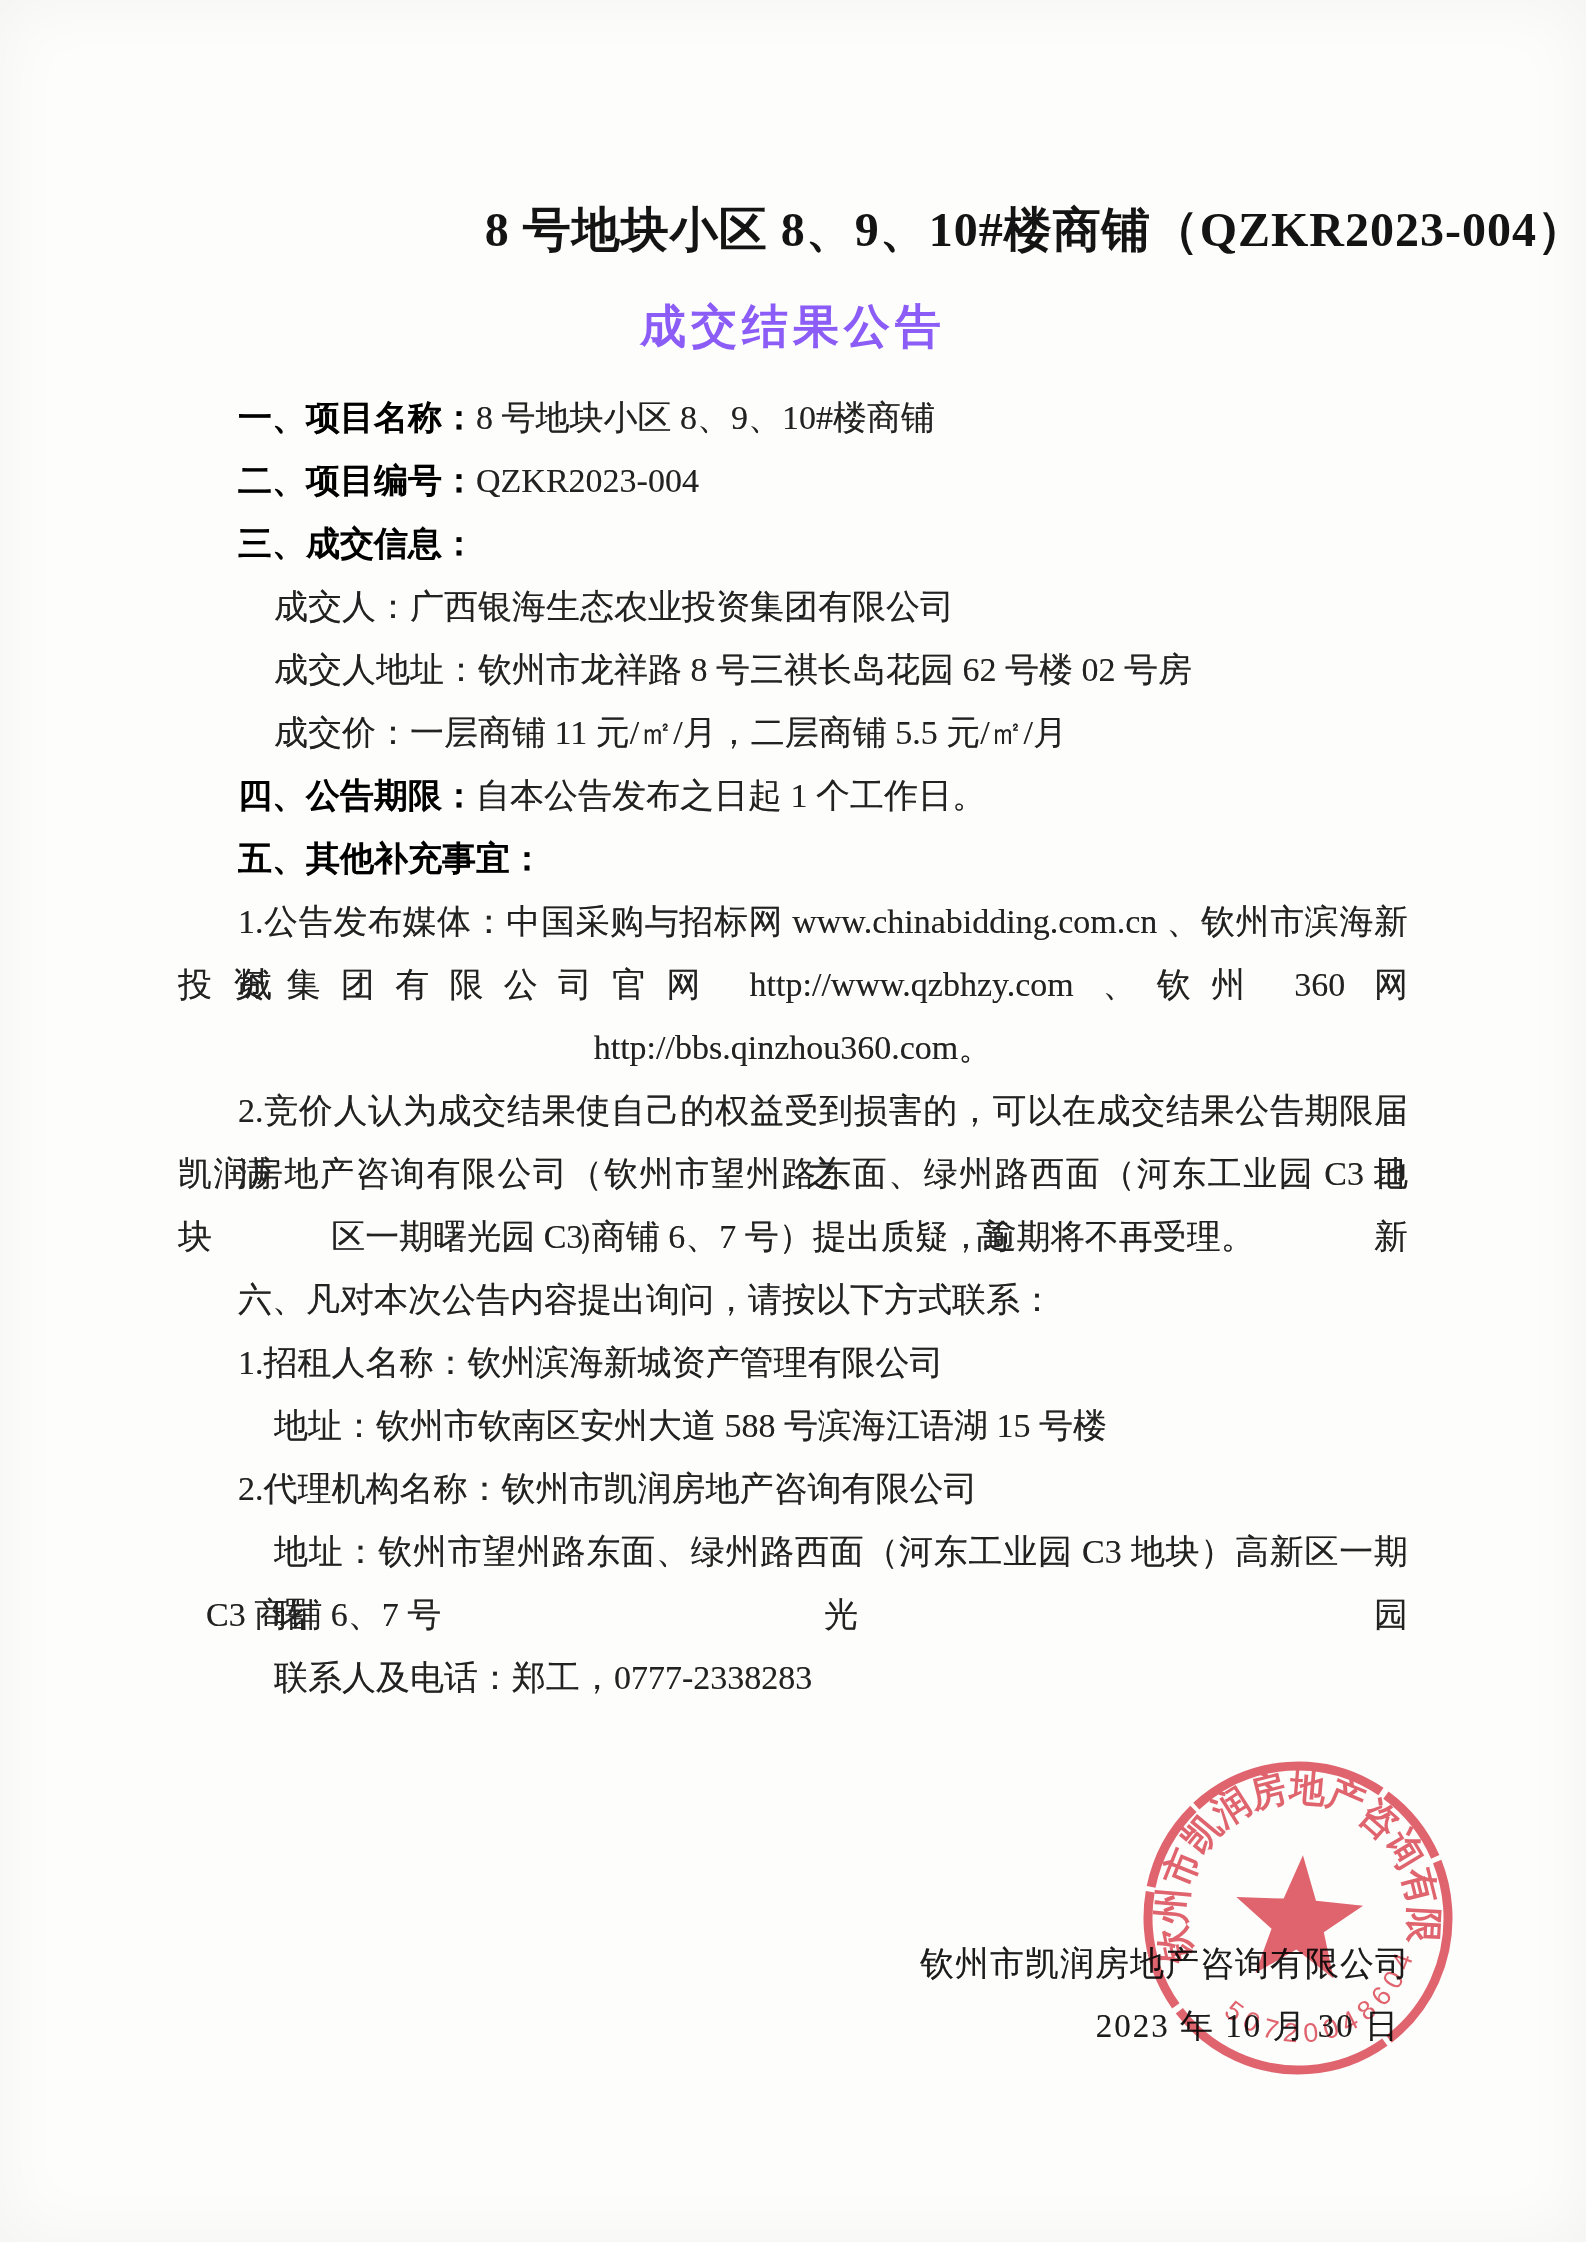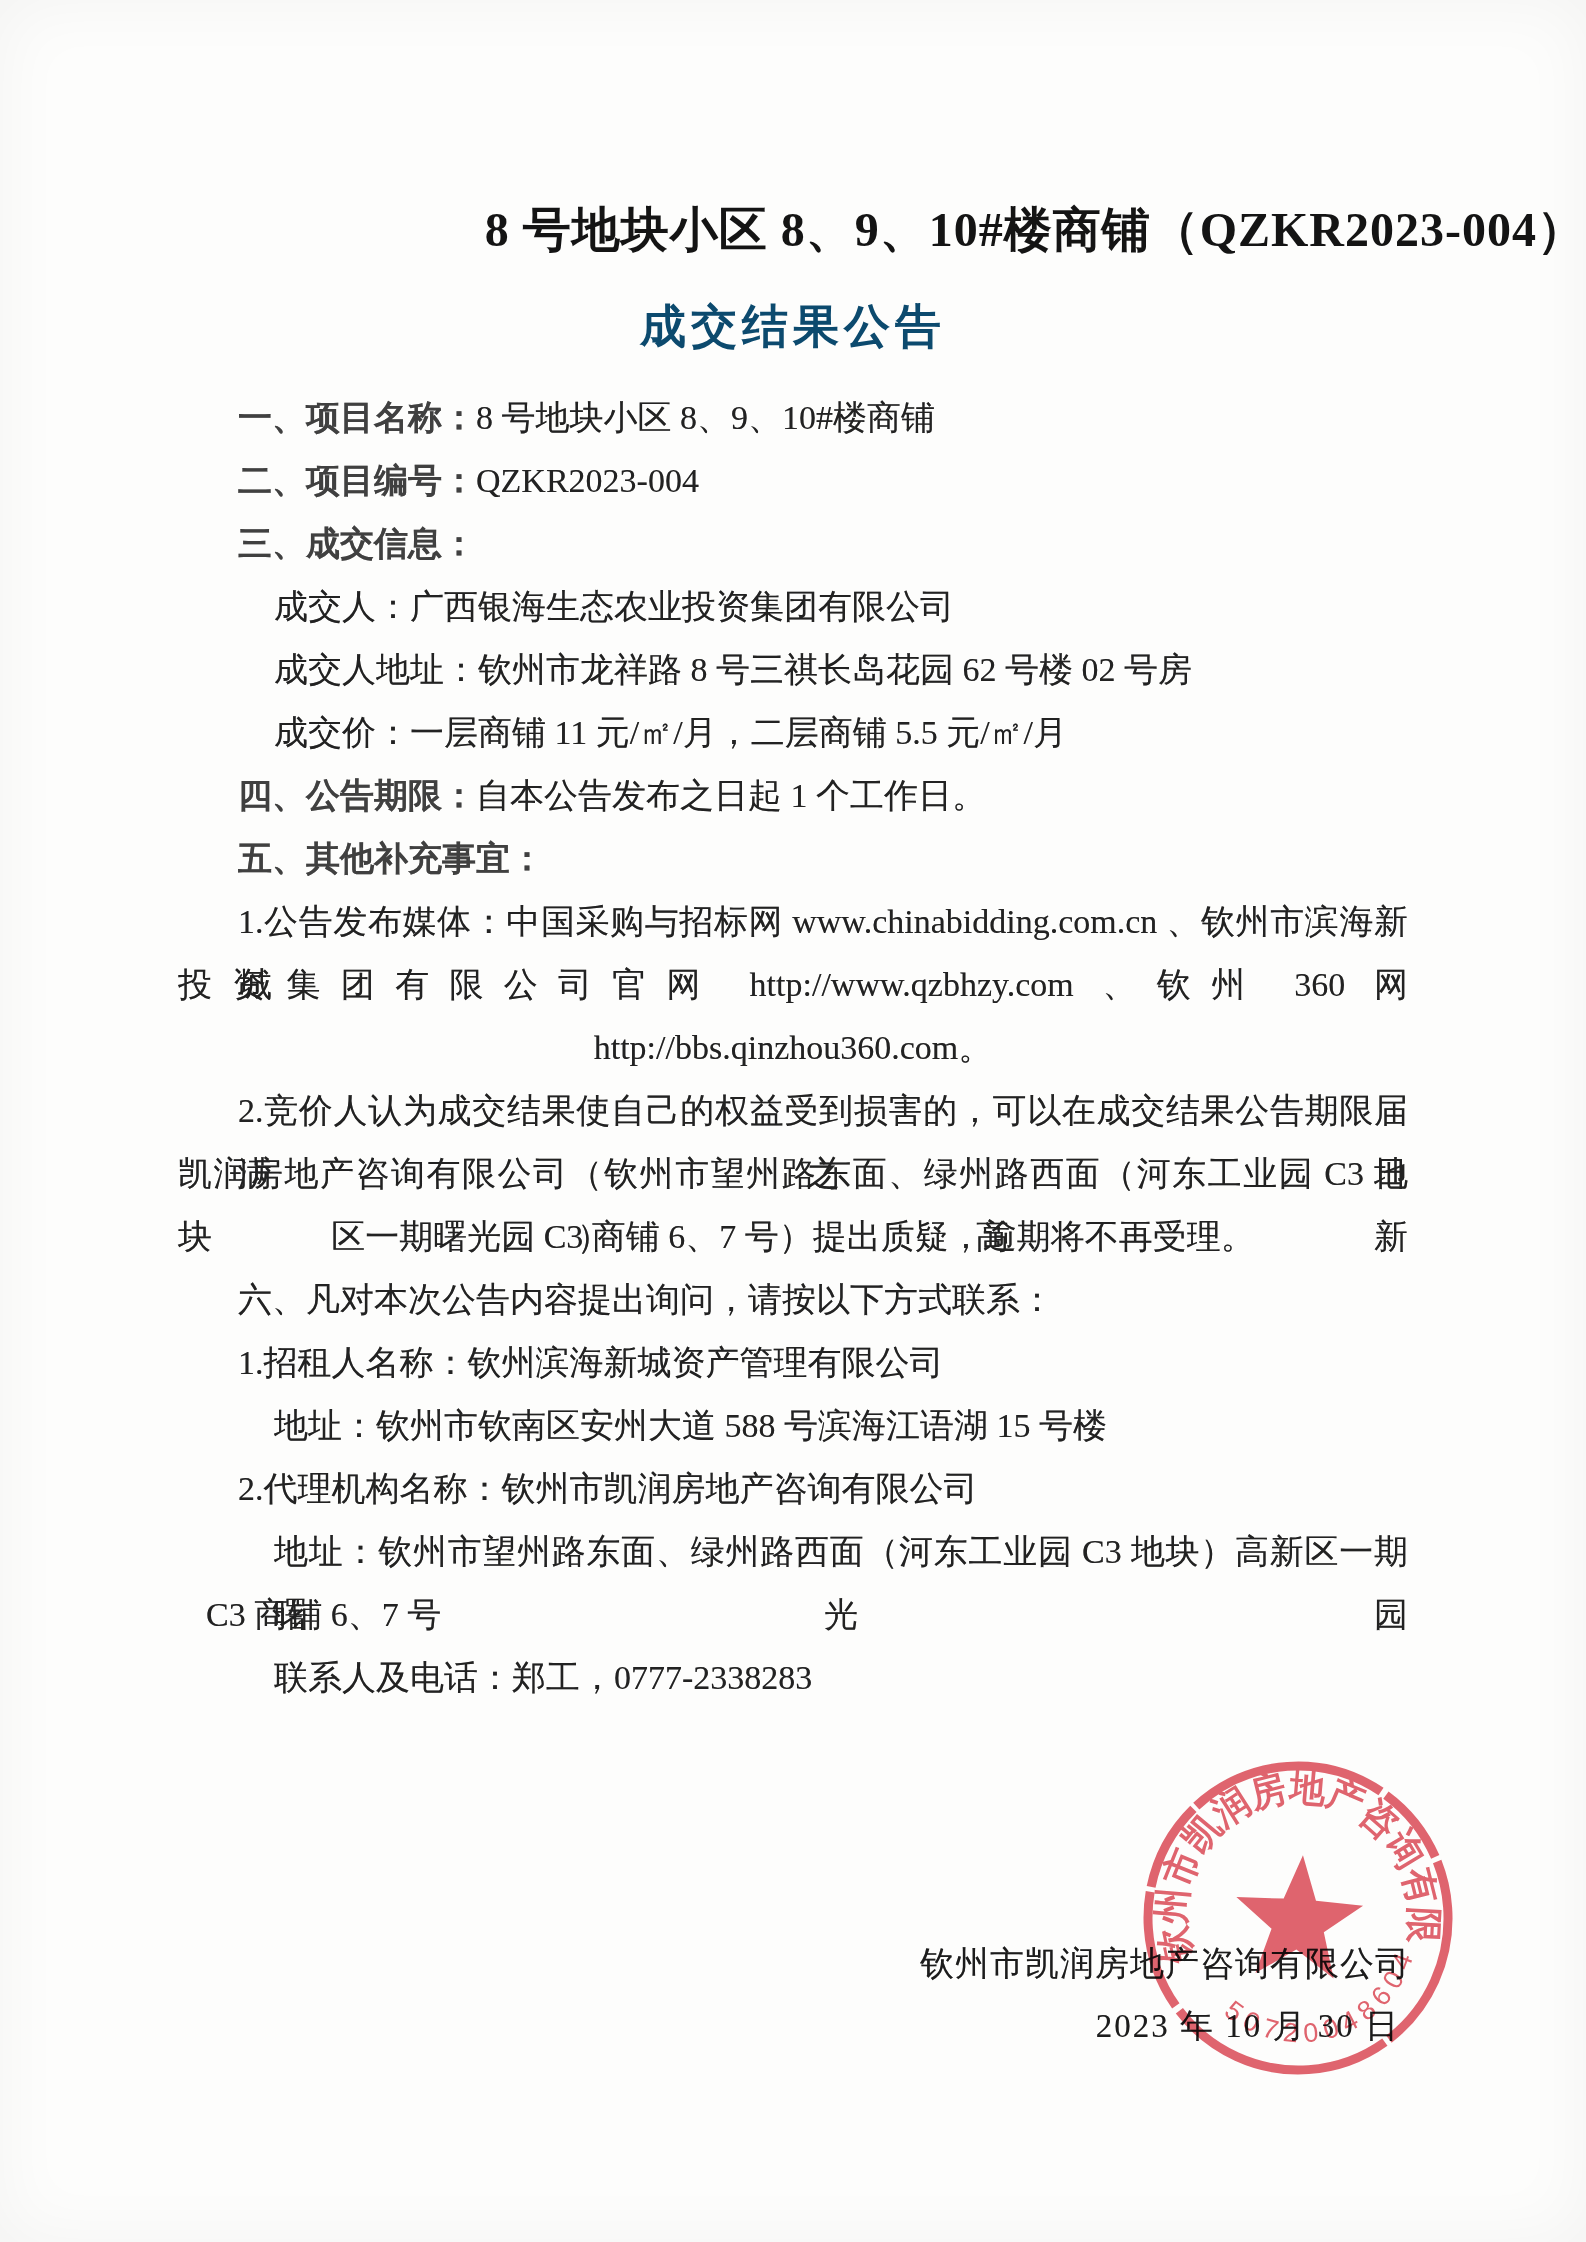--- a/index.html
+++ b/index.html
@@ -17,36 +17,36 @@
     text-align:right;
     font-size:48px;font-weight:bold;
     letter-spacing:1px;
     color:#141414;
   }
   .doc-subtitle{
     position:absolute;top:296px;left:0;width:100%;
     text-align:center;
     font-size:46px;font-weight:bold;
     letter-spacing:5px;
-    color:#0c4a6e;
+    color:#8b5cf6;
   }
   .doc-body{
     position:absolute;top:386px;left:178px;right:178px;
   }
   .line{
     height:63px;line-height:63px;
     font-size:34px;
     white-space:nowrap;
     color:#222;
     text-shadow:0 0 0.6px rgba(40,40,40,0.45);
   }
   .line .lbl{
     font-family:"Liberation Sans","DejaVu Sans",sans-serif;
     font-weight:bold;
-    color:#404040;
+    color:#000000;
   }
   .ind-0{padding-left:0;text-align:center;}
   .ind-1{padding-left:28px;}
   .ind-2{padding-left:60px;}
   .ind-3{padding-left:96px;}
   .justify{
     white-space:normal;
     text-align:justify;
     text-align-last:justify;
     text-justify:inter-character;

